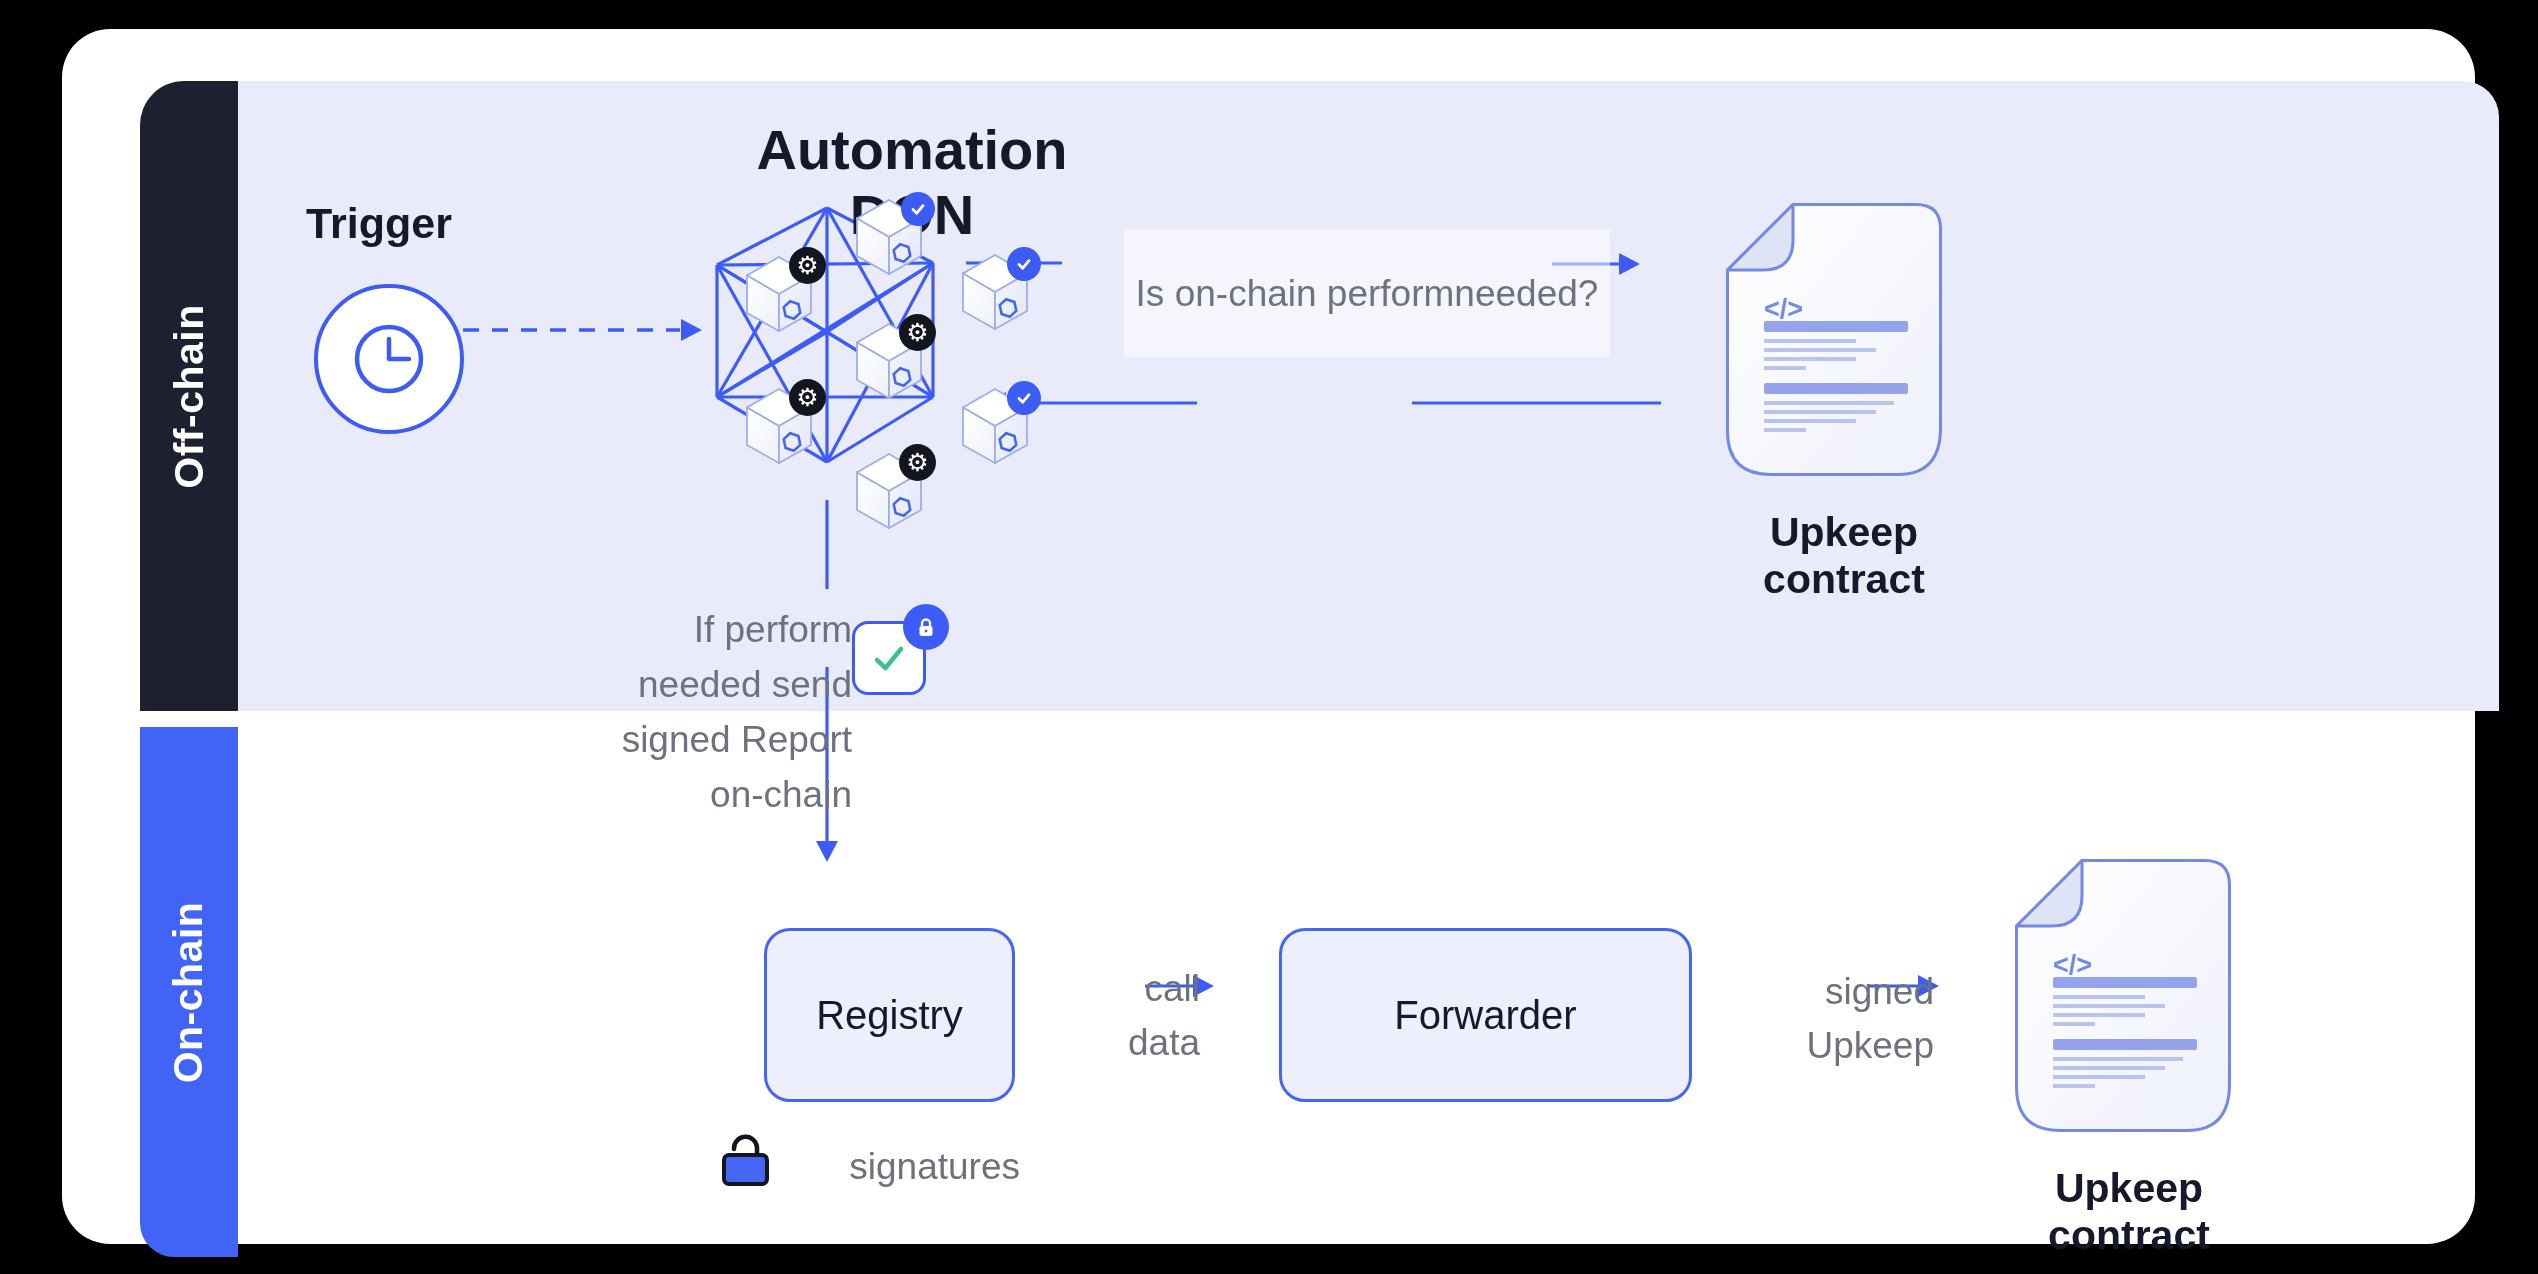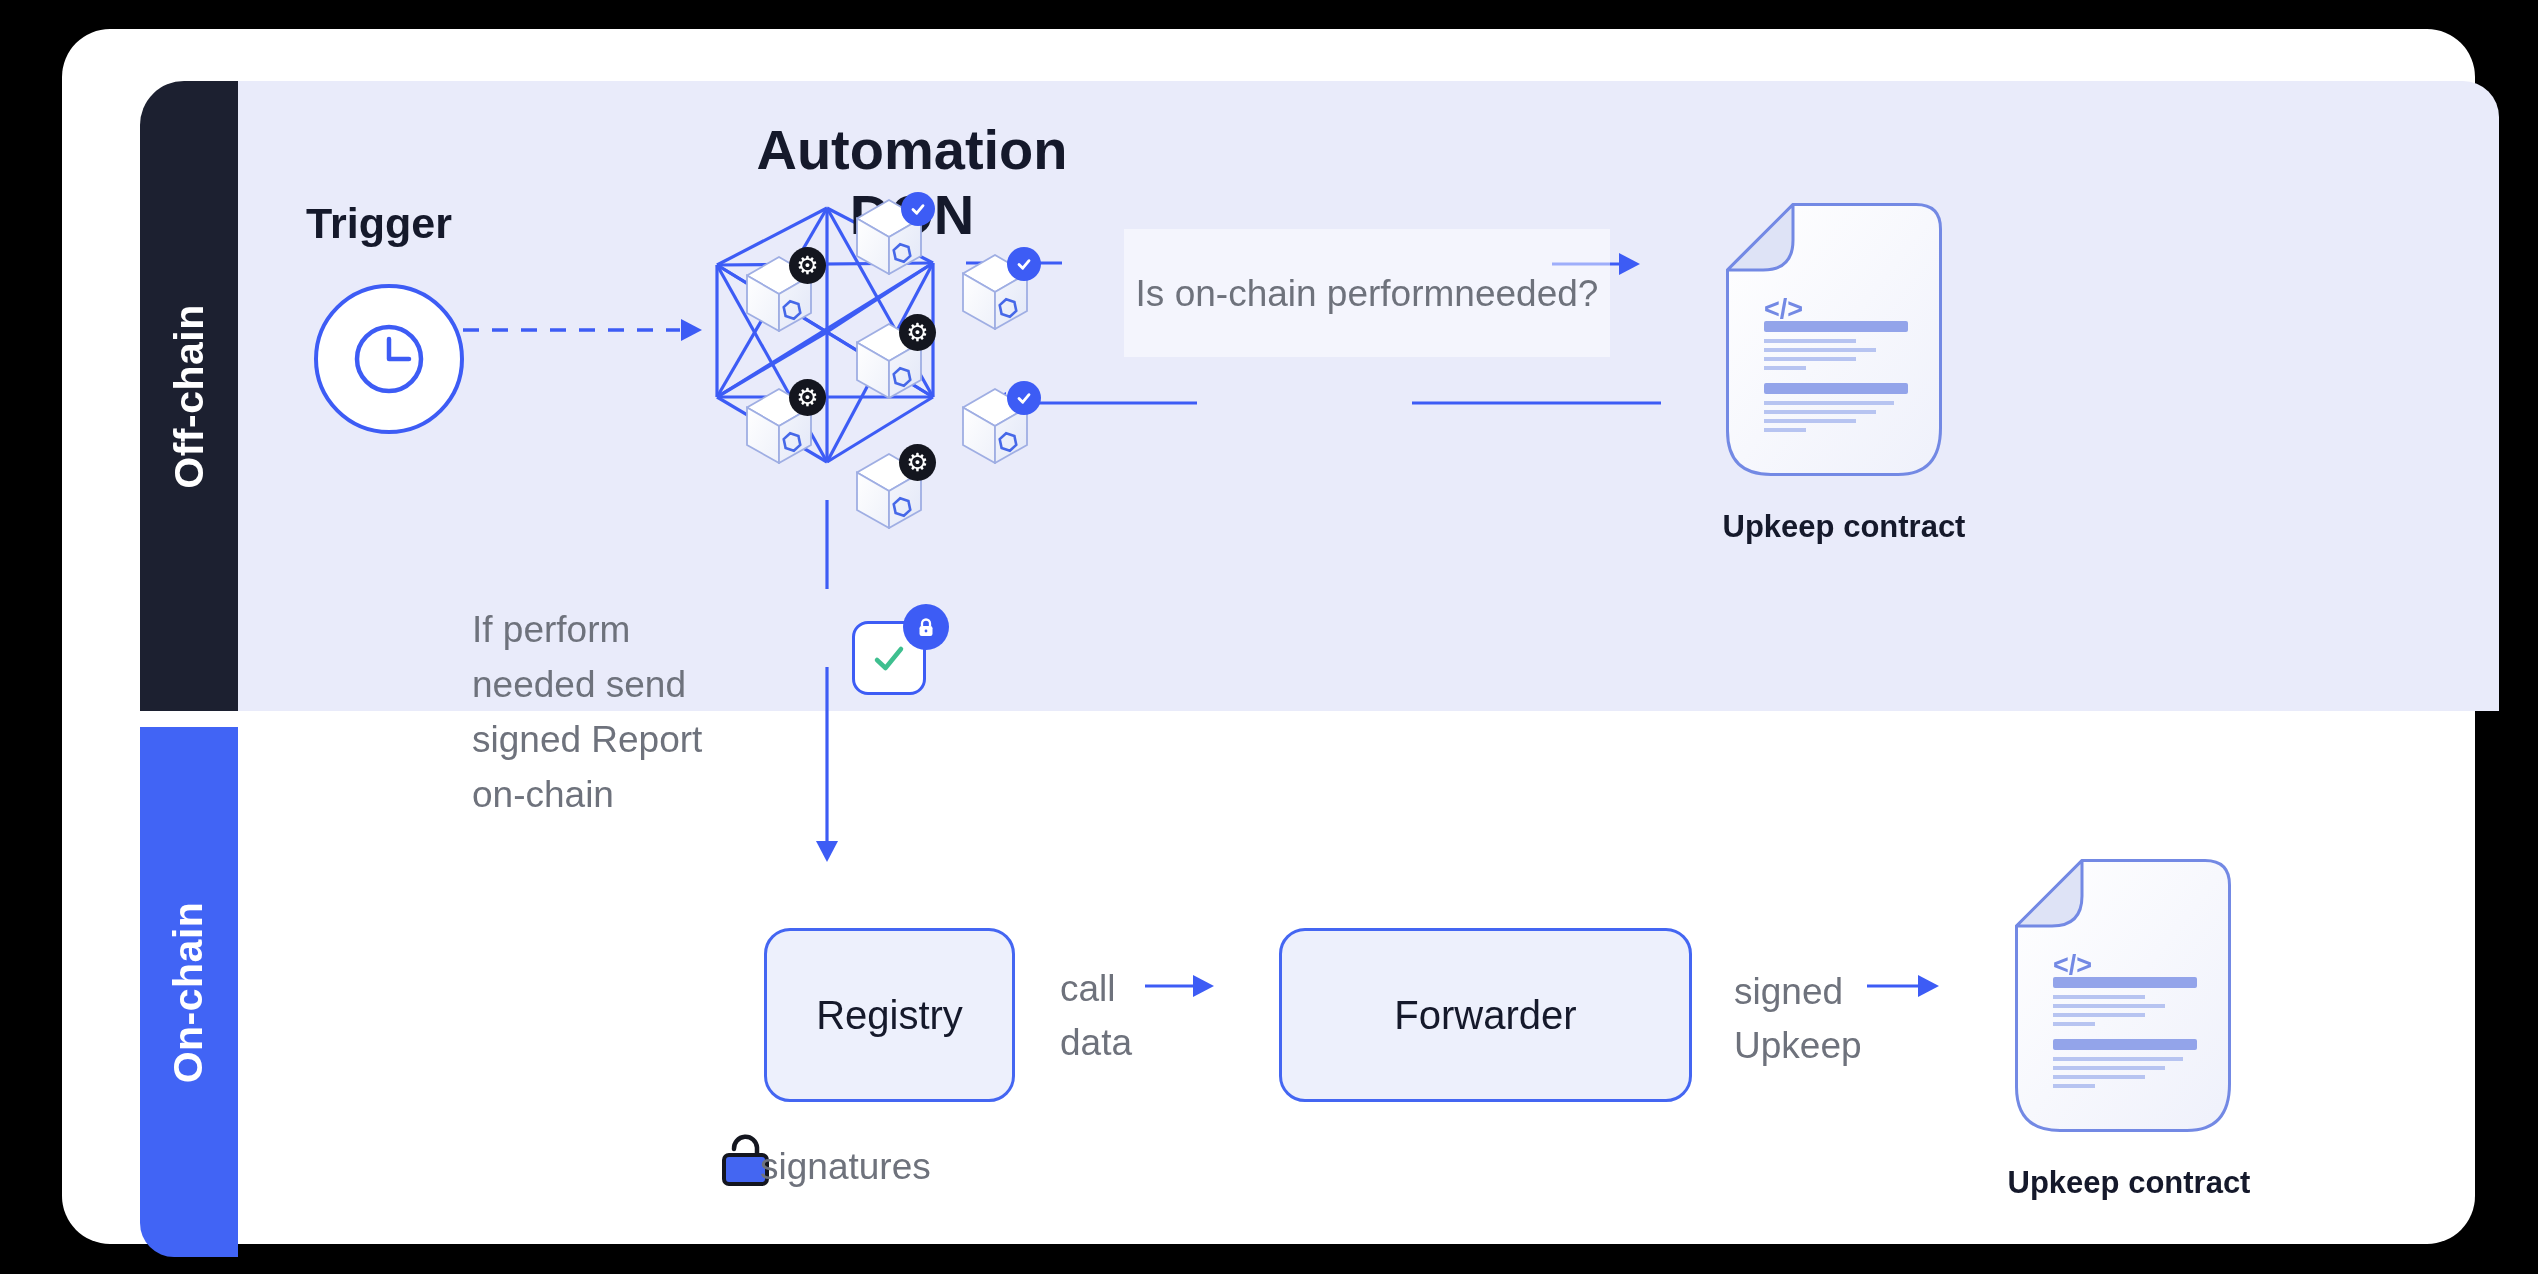--- a/index.html
+++ b/index.html
@@ -27,22 +27,22 @@
   .bar-off{left:78px;top:52px;height:630px;background:var(--navy);border-radius:44px 0 0 0;}
   .bar-on{left:78px;top:698px;height:530px;background:var(--bar-on);border-radius:0 0 0 34px;}
   .bar-label{transform:rotate(-90deg);white-space:nowrap;color:#fff;font-weight:bold;font-size:41px;letter-spacing:.5px;}
   svg.wires{position:absolute;left:0;top:0;pointer-events:none;}
   .wire{stroke:var(--accent);stroke-width:3.2;fill:none;}
   .wire.dashed{stroke-dasharray:16 13;stroke-width:3.6;}
   .head{fill:var(--accent);stroke:none;}
   .title{position:absolute;color:var(--ink);font-weight:bold;text-align:center;}
   .don-title{left:640px;top:88px;width:420px;font-size:56px;}
   .trigger-title{left:217px;top:170px;width:200px;font-size:43px;}
-  .doc-label{position:absolute;width:320px;text-align:center;color:var(--ink);font-weight:bold;font-size:31px;}
-  .note{position:absolute;color:var(--gray);font-size:37px;text-align:left;}
+  .doc-label{position:absolute;width:320px;text-align:center;color:var(--ink);font-weight:bold;font-size:41px;}
+  .note{position:absolute;color:var(--gray);font-size:37px;text-align:right;}
   .note div{line-height:55px;}
   .soft-rect{position:absolute;background:rgba(255,255,255,.5);display:flex;flex-direction:row;align-items:center;justify-content:center;color:var(--gray);font-size:37px;}
   .soft-rect div{line-height:53px;}
   .trigger-circle{position:absolute;left:252px;top:255px;width:150px;height:150px;border:4px solid var(--accent);border-radius:50%;background:#fff;display:flex;align-items:center;justify-content:center;}
   .node{position:absolute;width:66px;height:76px;}
   .badge{position:absolute;border-radius:50%;display:flex;align-items:center;justify-content:center;}
   .badge.gear{left:43px;top:-9px;width:37px;height:37px;background:var(--badge-black);}
   .badge.gear span{color:#fff;font-size:25px;line-height:25px;font-family:"DejaVu Sans",sans-serif;}
   .badge.check{left:45px;top:-7px;width:34px;height:34px;background:var(--accent);}
   .report-icon{position:absolute;left:790px;top:592px;width:74px;height:74px;background:#fff;border:3.5px solid var(--accent);border-radius:16px;display:flex;align-items:center;justify-content:center;}

